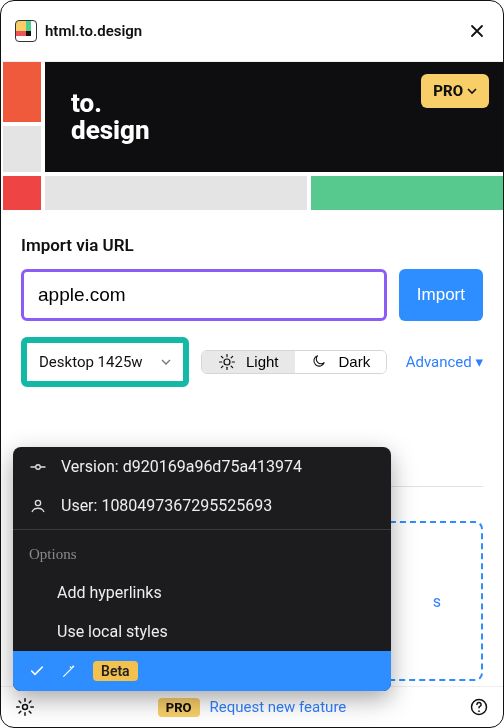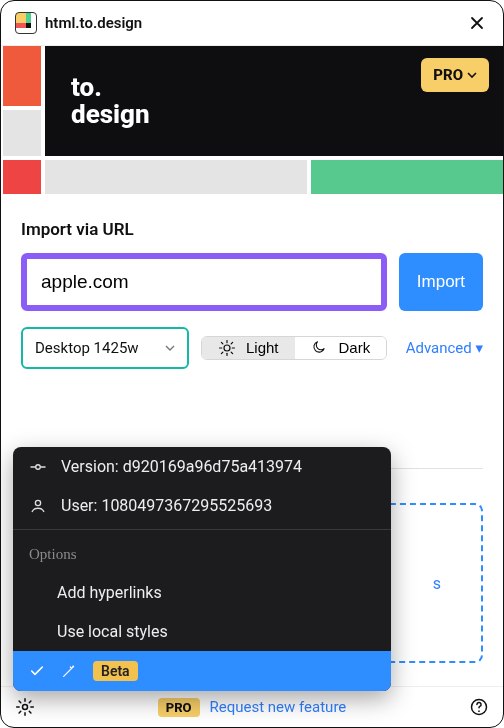--- a/index.html
+++ b/index.html
@@ -17,21 +17,21 @@
     overflow: hidden;
     position: relative;
     background: #fff;
     display: flex;
     flex-direction: column;
   }
   .titlebar {
     display: flex;
     align-items: center;
     gap: 8px;
-    padding: 10px 14px;
+    padding: 18px 14px;
     border-bottom: 1px solid #eee;
     font-size: 15px;
   }
   .app-icon {
     width: 22px; height: 22px;
     border-radius: 4px;
     display: inline-block;
     background:
       linear-gradient(#f7ce68 0 0) 0 0/50% 50% no-repeat,
       linear-gradient(#4ecf8f 0 0) 50% 0/50% 50% no-repeat,
@@ -93,37 +93,37 @@
     position: relative;
   }
   .label {
     font-size: 17px;
     font-weight: 600;
     margin-bottom: 14px;
   }
   .row { display:flex; gap:12px; margin-bottom:16px; }
   .url-input {
     flex: 1;
-    border: 6px solid #8b5cf6;
+    border: 3px solid #8b5cf6;
     border-radius: 6px;
     font-size: 19px;
     padding: 12px 14px;
     outline: none;
   }
   .btn-import {
     background: #2f8eff;
     color: #fff;
     border: none;
     border-radius: 6px;
     font-size: 17px;
     padding: 0 18px;
     cursor: pointer;
   }
   .viewport-select {
-    border: 2px solid #14b8a6;
+    border: 6px solid #14b8a6;
     border-radius: 6px;
     padding: 10px 12px;
     font-size: 15px;
     display: flex;
     align-items: center;
     gap: 8px;
     cursor: pointer;
     min-width: 168px;
     justify-content: space-between;
     background: #fff;

